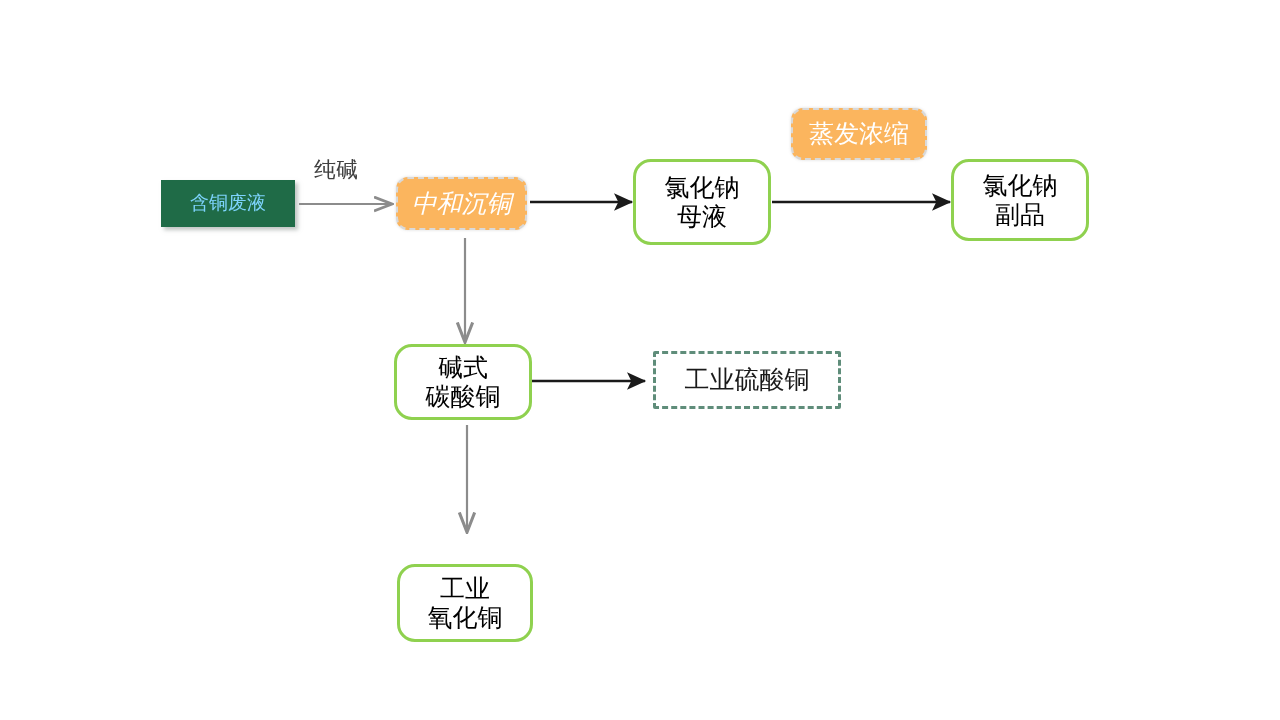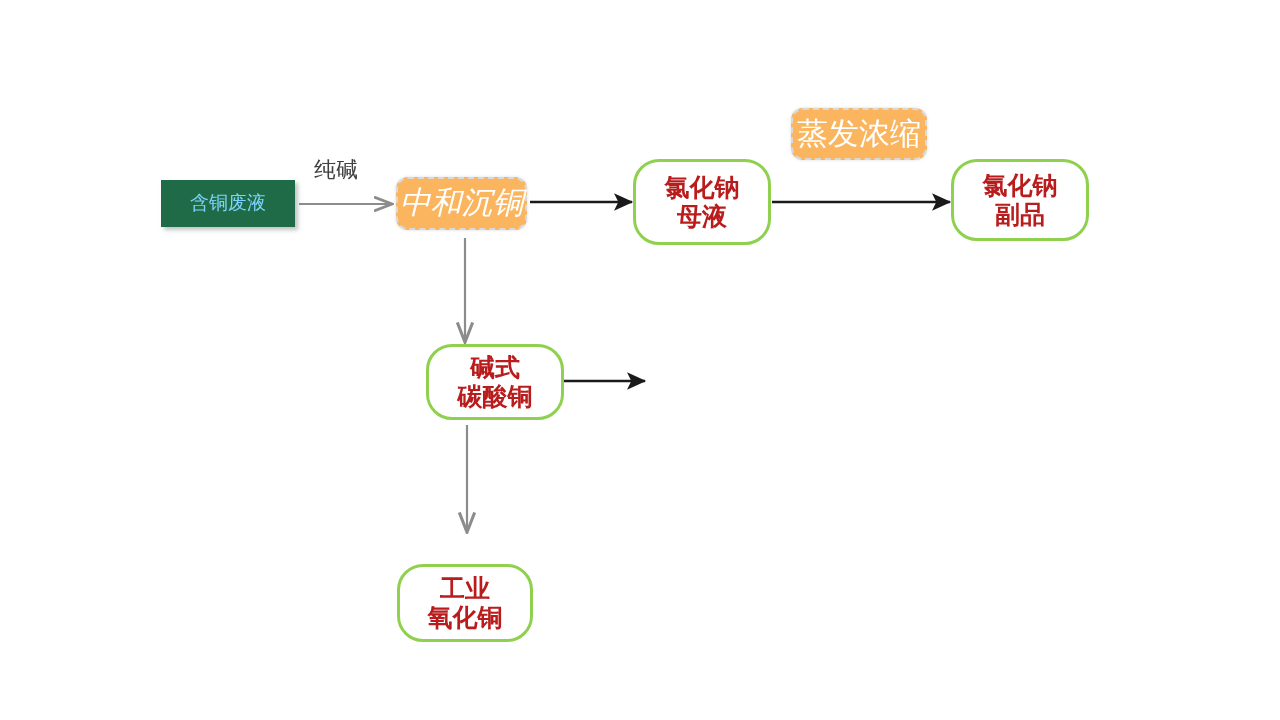--- a/index.html
+++ b/index.html
@@ -36,34 +36,33 @@
     box-shadow: 3px 3px 4px rgba(140,150,145,0.55);
   }
 
   
   .node-process {
     background: #fbb котор;
   }
   .node-process {
     background: #fbb55e;
     color: #ffffff;
-    font-size: 31px;
+    font-size: 25px;
     border-radius: 12px;
     border: 2px dashed #d9d9d9;
     box-shadow: 0 0 3px rgba(170,170,170,0.45);
   }
 
   
   .node-product {
     background: #ffffff;
-    color: #b91c1c;
+    color: #000000;
     font-size: 25px;
     border: 3px solid #8fd14f;
-    border-radius: 26px;
-    font-weight: bold;
+    border-radius: 18px;
   }
 
   
   .node-dashed {
     background: #ffffff;
     color: #1a1a1a;
     font-size: 25px;
     border: 3px dashed #5f8d7a;
     border-radius: 2px;
   }
@@ -127,20 +126,21 @@
   <div class="node node-process" style="left:396px; top:177px; width:131px; height:53px;font-style:italic;">中和沉铜</div>
 
   <div class="node node-product" style="left:633px; top:159px; width:138px; height:86px;">氯化钠
 母液</div>
 
   <div class="node node-process" style="left:791px; top:108px; width:136px; height:52px;">蒸发浓缩</div>
 
   <div class="node node-product" style="left:951px; top:159px; width:138px; height:82px;">氯化钠
 副品</div>
 
-  <div class="node node-product" style="left:394px; top:344px; width:138px; height:76px;margin-left:32px;">碱式
+  <div class="node node-product" style="left:394px; top:344px; width:138px; height:76px;">碱式
 碳酸铜</div>
 
+  <div class="node node-dashed" style="left:653px; top:351px; width:188px; height:58px;">工业硫酸铜</div>
 
   <div class="node node-product" style="left:397px; top:564px; width:136px; height:78px;">工业
 氧化铜</div>
 
 </div>
 
 </body></html>

